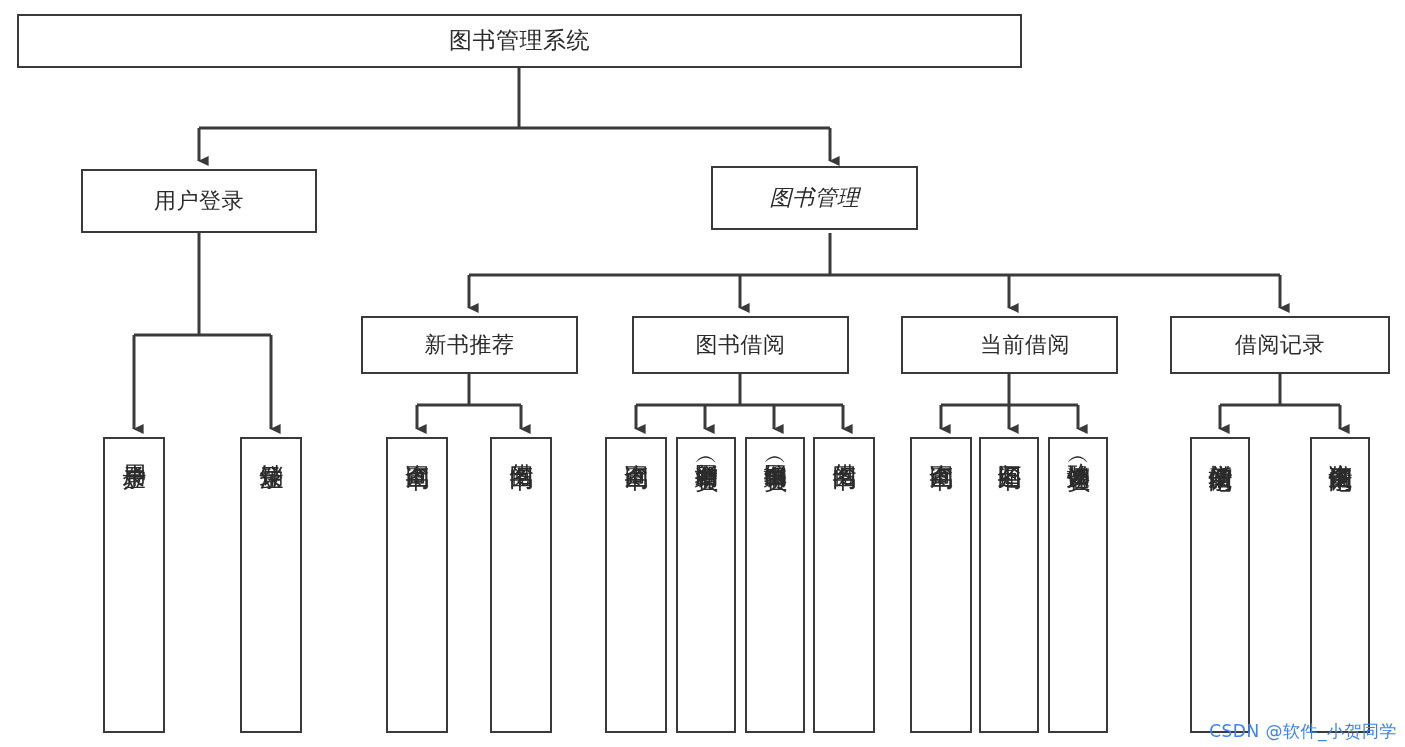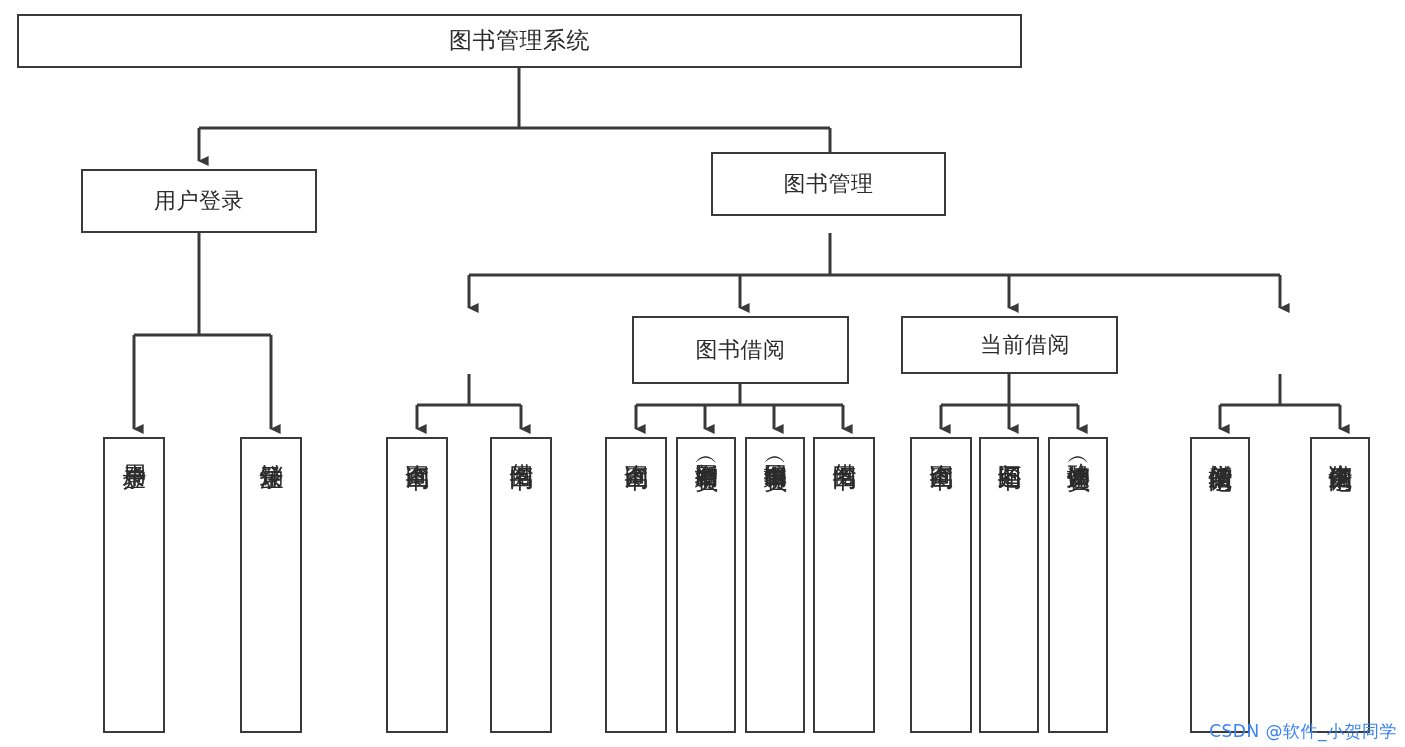--- a/index.html
+++ b/index.html
@@ -131,30 +131,36 @@
     </g>
   </svg>
 
   <div class="node root horiz" style="left:17px; top:14px; width:1005px; height:54px;">
     <span class="label">图书管理系统</span>
   </div>
 
   <div class="node horiz" style="left:81px; top:169px; width:236px; height:64px;">
     <span class="label">用户登录</span>
   </div>
-  <div class="node horiz" style="left:711px; top:152px; width:235px; height:64px;">
+  <div class="node horiz" style="left:711px; top:166px; width:207px; height:64px;font-style:italic;">
     <span class="label">图书管理</span>
   </div>
 
-  <div class="node horiz" style="left:632px; top:316px; width:217px; height:68px;">
+  <div class="node horiz" style="left:361px; top:316px; width:217px; height:58px;">
+    <span class="label">新书推荐</span>
+  </div>
+  <div class="node horiz" style="left:632px; top:316px; width:217px; height:58px;">
     <span class="label">图书借阅</span>
   </div>
   <div class="node horiz" style="left:901px; top:316px; width:217px; height:58px;padding-left:31px;">
     <span class="label">当前借阅</span>
   </div>
+  <div class="node horiz" style="left:1170px; top:316px; width:220px; height:58px;">
+    <span class="label">借阅记录</span>
+  </div>
 
   <div class="node vert" style="left:103px; top:437px; width:62px; height:296px;">
     <span class="label">用户登录</span>
   </div>
   <div class="node vert" style="left:240px; top:437px; width:62px; height:296px;">
     <span class="label">注销登录</span>
   </div>
 
   <div class="node vert" style="left:386px; top:437px; width:62px; height:296px;">
     <span class="label">查询图书</span>

